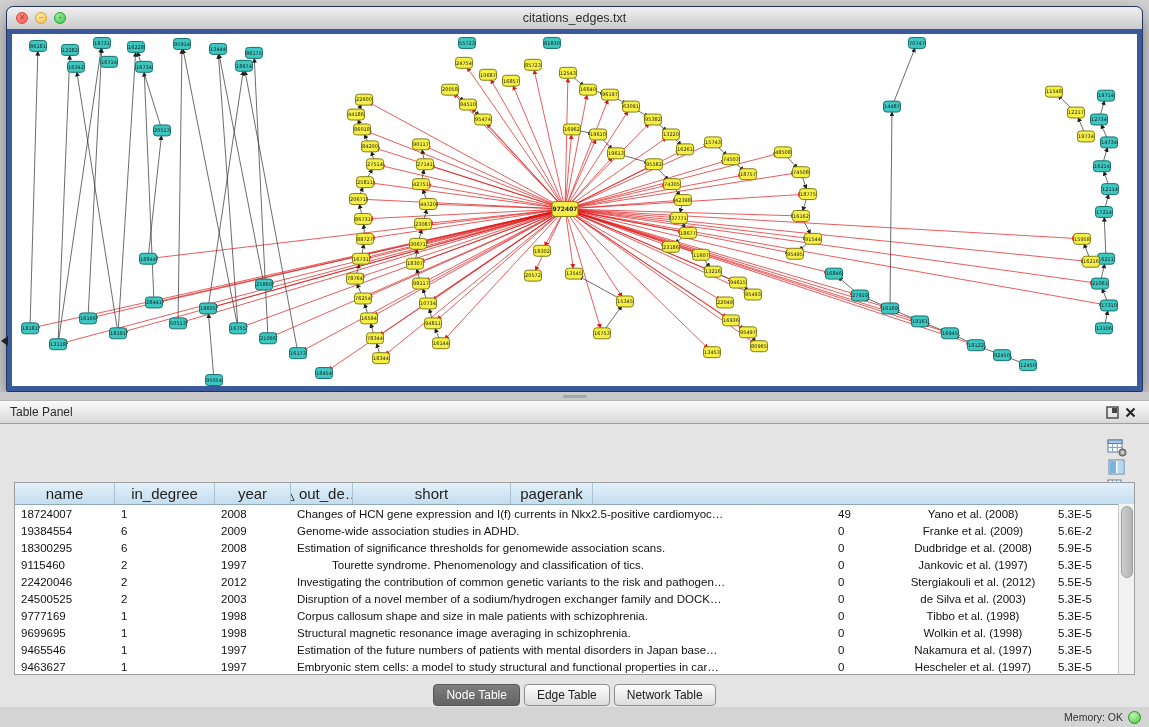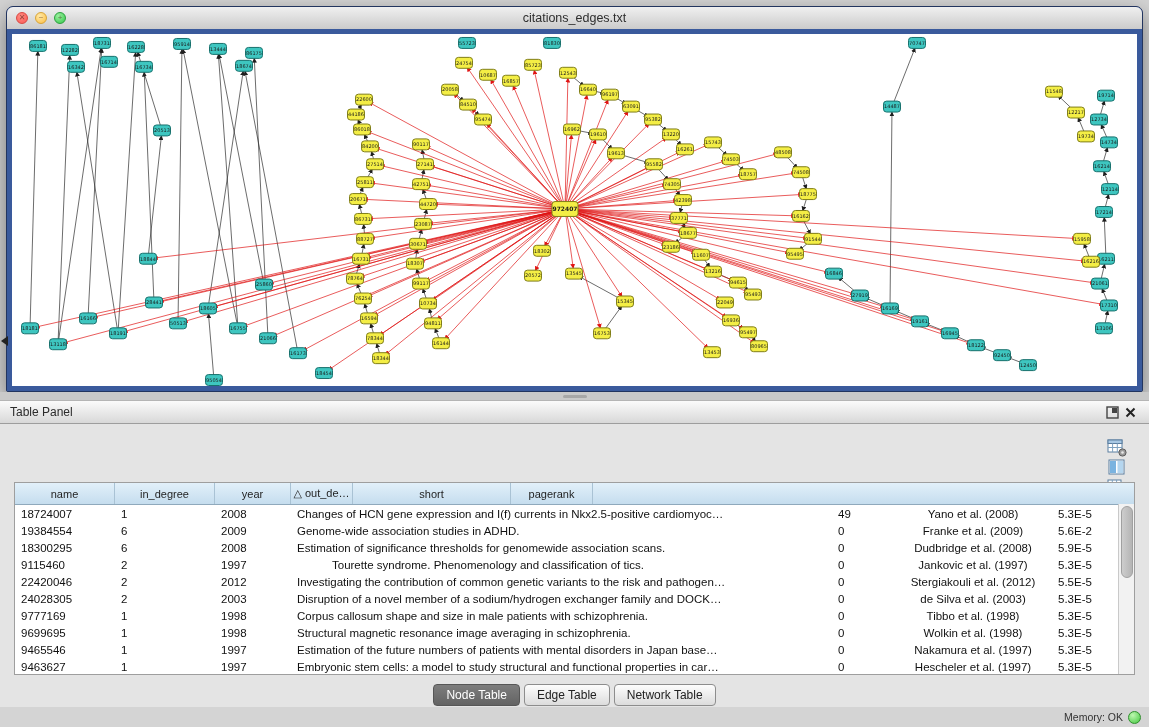--- a/index.html
+++ b/index.html
@@ -82,21 +82,21 @@
   
   .table-wrap{
     margin-top:14px;height:191px;background:#fff;border:1px solid #9e9e9e;
     box-sizing:content-box;position:relative;display:flex;flex-direction:column;
   }
   .thead{display:flex;height:21px;flex:none;
     background:linear-gradient(#e2f0fa,#c5ddee);
     border-bottom:1px solid #8fa9bc;}
   .th{
     box-sizing:border-box;border-right:1px solid #a9c2d4;
-    font-size:11px;color:#1f1f1f;display:flex;align-items:center;justify-content:center;
+    font-size:15px;color:#1f1f1f;display:flex;align-items:center;justify-content:center;
     overflow:hidden;white-space:nowrap;
   }
   .tbody{flex:1;overflow:hidden;}
   .tr{display:flex;height:17px;}
   .td{
     box-sizing:border-box;font-size:11.5px;color:#111;
     display:flex;align-items:center;padding:0 6px;
     overflow:hidden;white-space:nowrap;
   }
   .td.center{justify-content:center;}
@@ -973,21 +973,21 @@
         <div class="tr">
           <div class="td" style="width: 100px;">22420046</div>
           <div class="td" style="width: 100px;">2</div>
           <div class="td" style="width: 76px;">2012</div>
           <div class="td" style="flex: 1 1 0%;">Investigating the contribution of common genetic variants to the risk and pathogen…</div>
           <div class="td" style="width: 62px;">0</div>
           <div class="td center" style="width: 158px;">Stergiakouli et al. (2012)</div>
           <div class="td" style="width: 82px;">5.5E-5</div>
         </div>
         <div class="tr">
-          <div class="td" style="width: 100px;">24028305</div>
+          <div class="td" style="width: 100px;">24500525</div>
           <div class="td" style="width: 100px;">2</div>
           <div class="td" style="width: 76px;">2003</div>
           <div class="td" style="flex: 1 1 0%;">Disruption of a novel member of a sodium/hydrogen exchanger family and DOCK…</div>
           <div class="td" style="width: 62px;">0</div>
           <div class="td center" style="width: 158px;">de Silva et al. (2003)</div>
           <div class="td" style="width: 82px;">5.3E-5</div>
         </div>
         <div class="tr">
           <div class="td" style="width: 100px;">9777169</div>
           <div class="td" style="width: 100px;">1</div>

